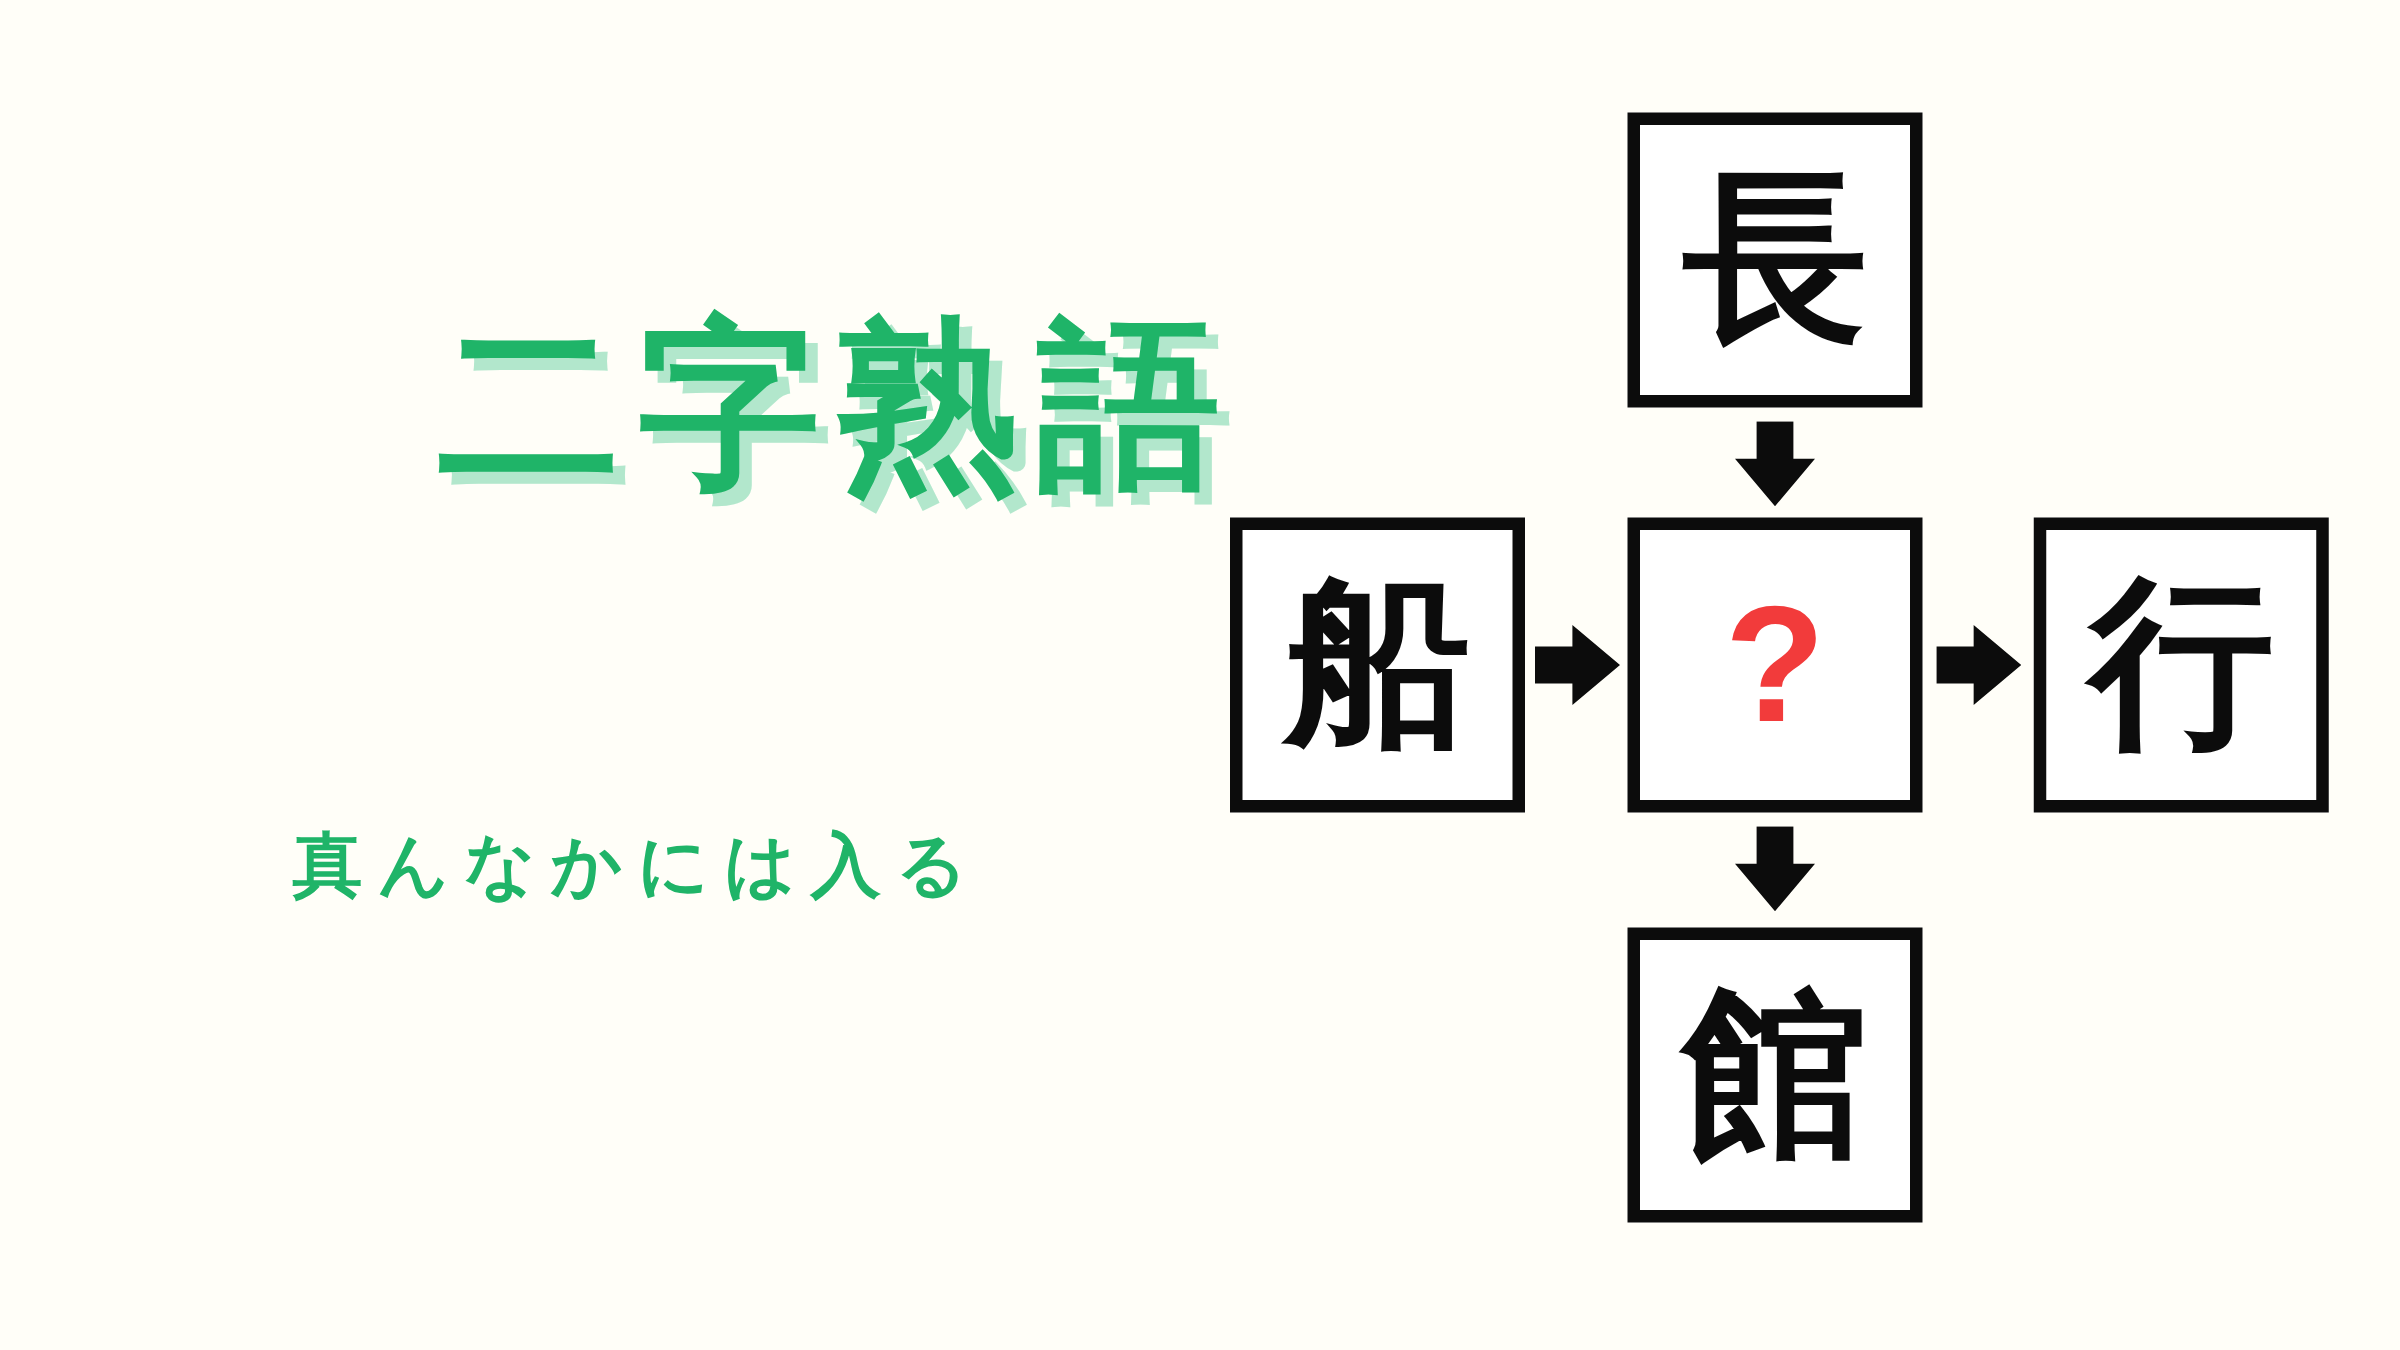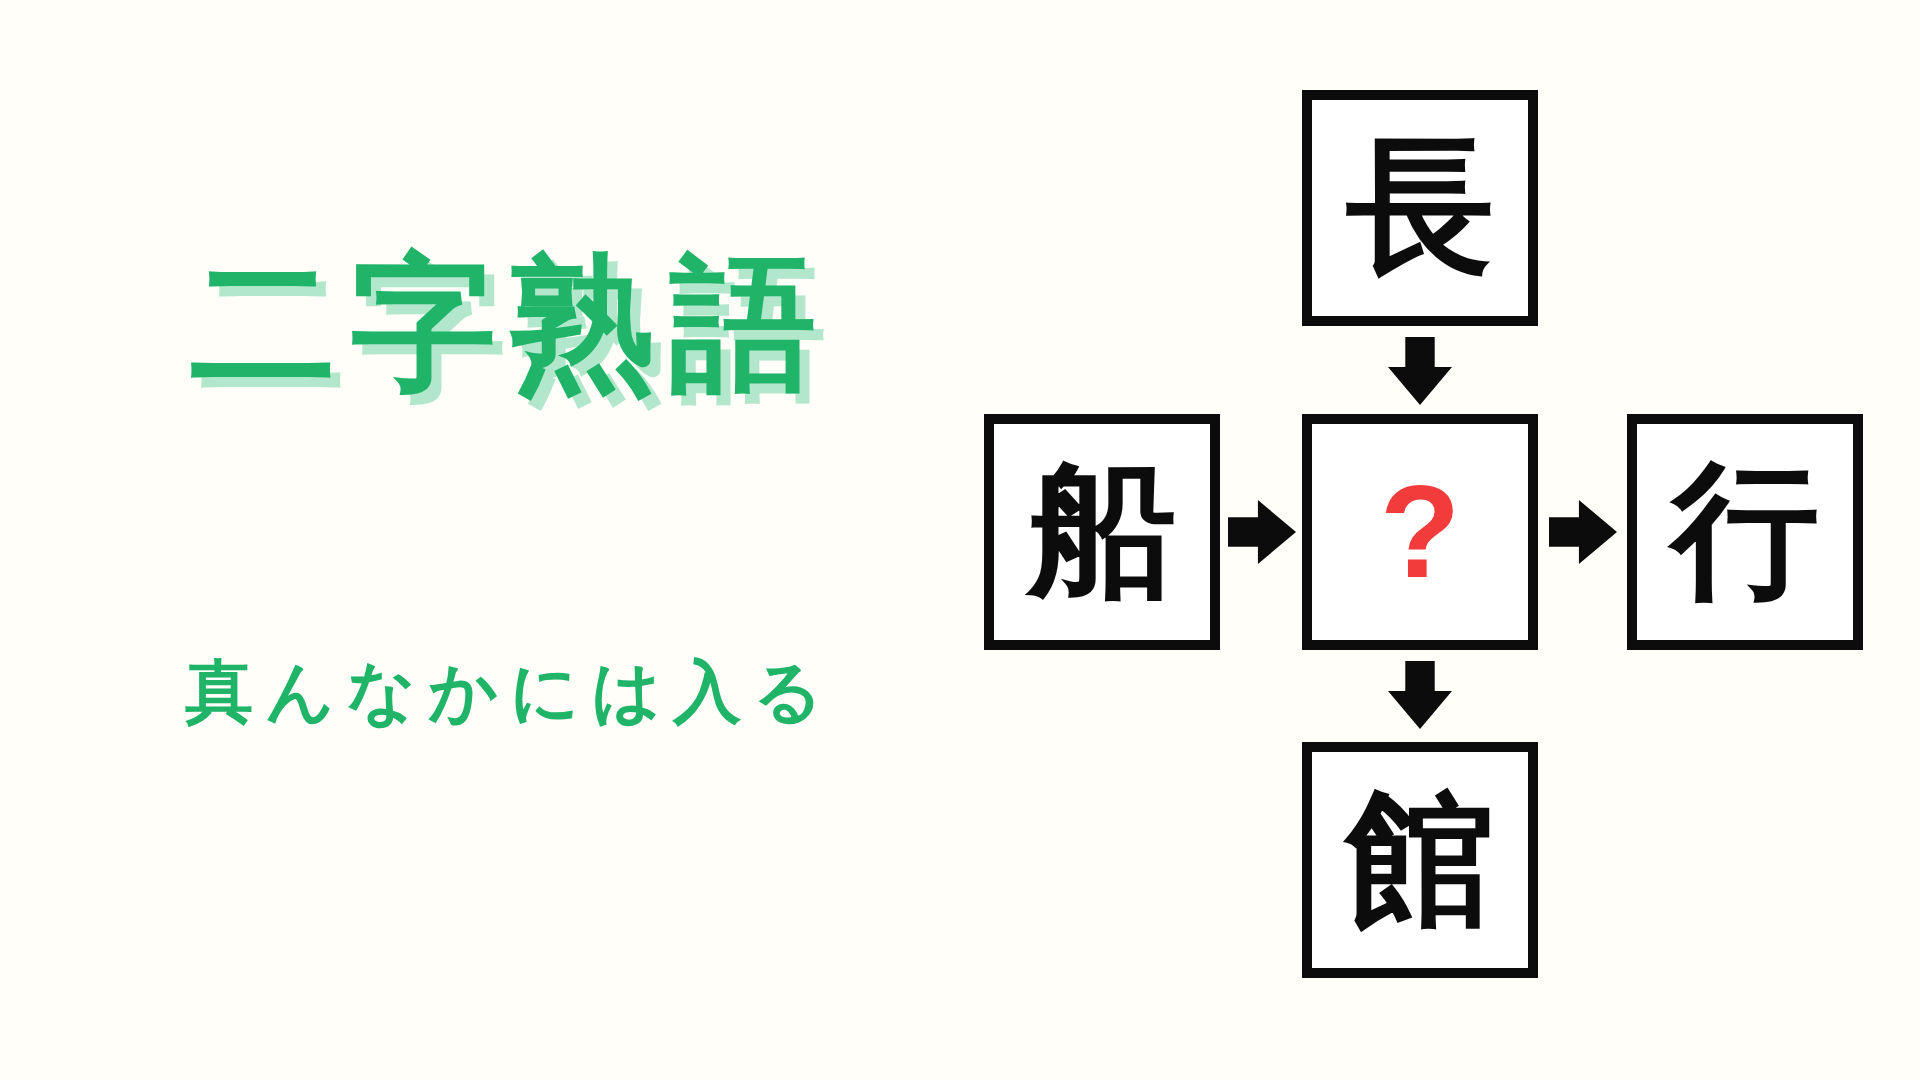--- a/index.html
+++ b/index.html
@@ -11,21 +11,21 @@
     overflow: hidden;
     font-family: "Liberation Sans", "DejaVu Sans", sans-serif;
   }
 
   
   .title-block {
     position: absolute;
     left: 30px;
     top: 243px;
     width: 960px;
-    text-align: center;
+    text-align: right;
     color: var(--green, #1fb468);
     font-weight: 800;
   }
   .title-line {
     font-size: 146px;
     line-height: 161px;
     white-space: nowrap;
     letter-spacing: 14px;
     text-shadow: 10px 10px 0 var(--green-shadow, #b2e7cc);
   }
@@ -34,21 +34,21 @@
   .subtitle-block {
     position: absolute;
     left: 30px;
     top: 650px;
     width: 960px;
     text-align: center;
     color: var(--green, #1fb468);
     font-weight: 800;
   }
   .subtitle-line {
-    font-size: 68px;
+    font-size: 56px;
     line-height: 83px;
     letter-spacing: 12px;
     white-space: nowrap;
   }
 
   
   .kanji-box {
     position: absolute;
     width: 236px;
     height: 236px;

